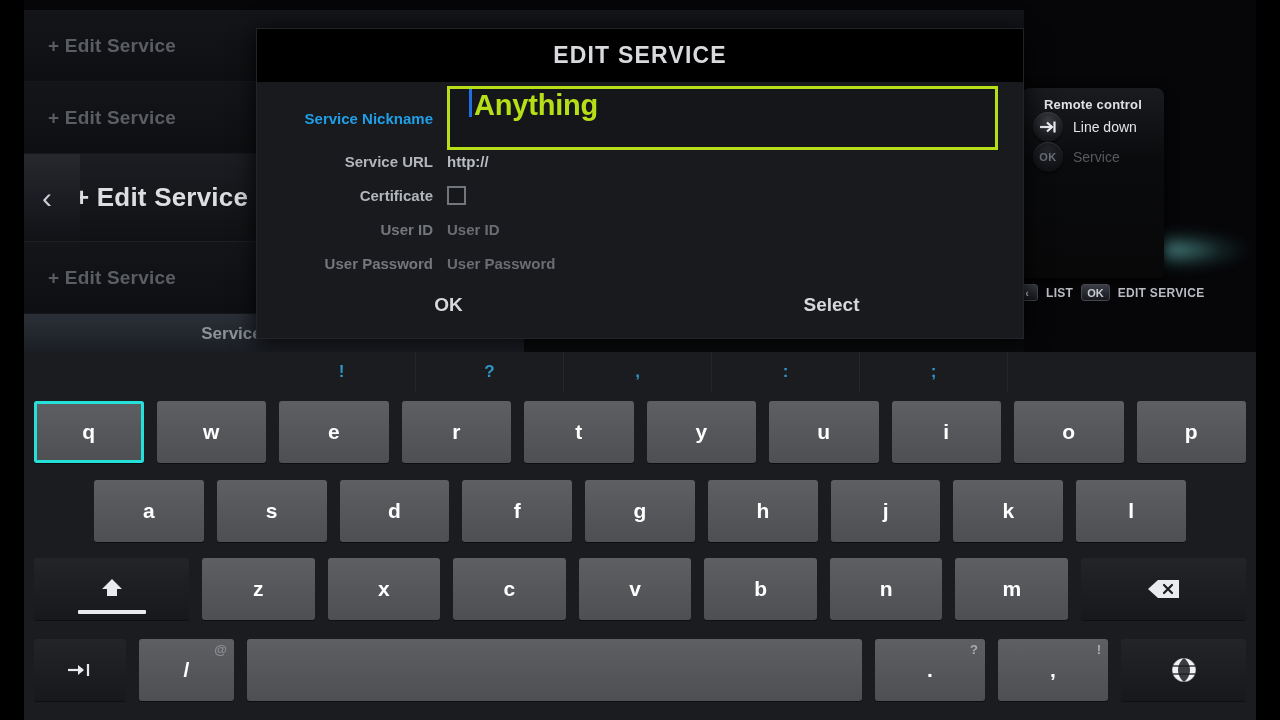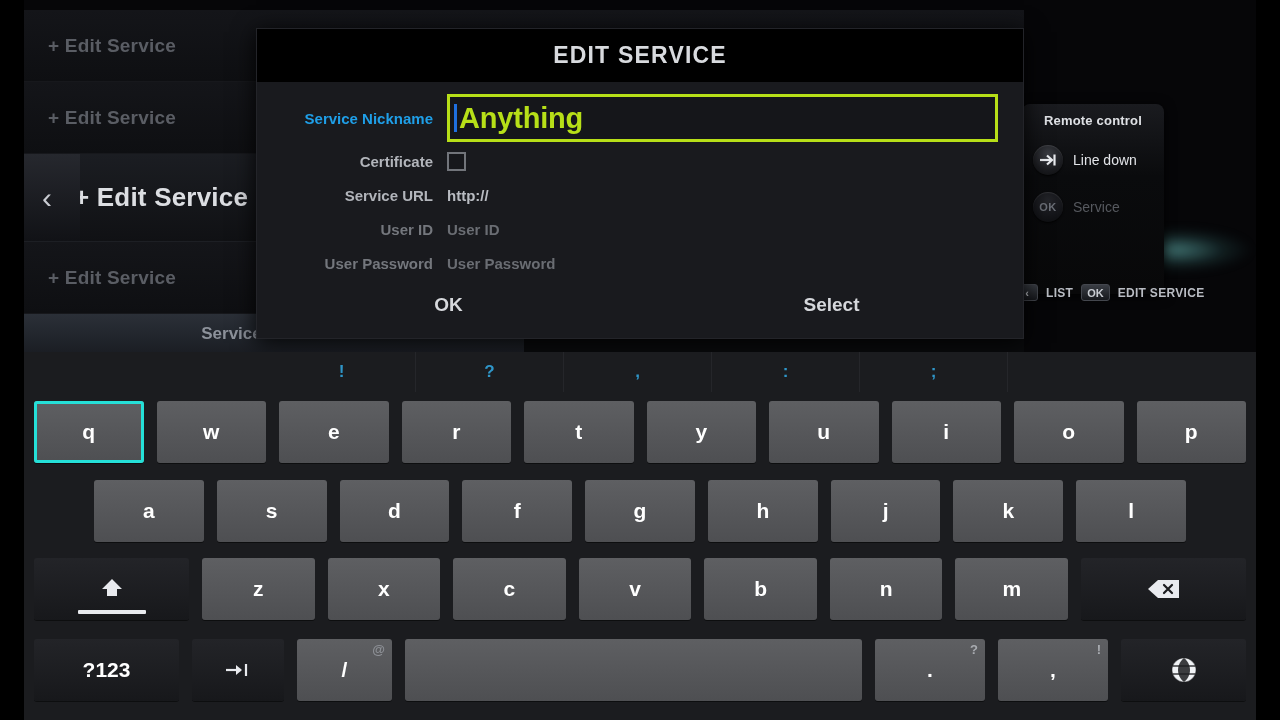--- a/index.html
+++ b/index.html
@@ -29,25 +29,25 @@
                   font-size:17px; font-weight:bold; color:#6e727a; }
   .bg-foot-cell.a { background:linear-gradient(180deg,#2b3038 0%,#1a1d23 100%); color:#8d929b; }
   .bg-foot-cell.b { background:#0a0b0d; }
 
   
   #teal-glow { position:absolute; right:28px; top:228px; width:150px; height:44px;
                background:radial-gradient(ellipse at center, rgba(110,200,196,.55) 0%, rgba(60,130,130,.18) 45%, rgba(0,0,0,0) 72%);
                filter:blur(5px); }
 
   
-  #remote { position:absolute; left:1022px; top:104px; width:142px; height:190px;
+  #remote { position:absolute; left:1022px; top:88px; width:142px; height:190px;
             background:linear-gradient(180deg,#1a1b1f 0%,#0a0b0d 38%,#080809 100%);
             border-radius:8px 8px 3px 3px; box-shadow:0 2px 12px rgba(0,0,0,.85); }
   #remote .rc-title { text-align:center; font-size:13px; font-weight:bold; color:#dfe1e5; padding-top:9px; letter-spacing:.2px; }
-  .rc-item { display:flex; align-items:center; gap:10px; padding-left:11px; margin-top:17px; }
+  .rc-item { display:flex; align-items:center; gap:10px; padding-left:11px; }
   .rc-btn { width:30px; height:30px; border-radius:50%;
             background:radial-gradient(circle at 50% 30%, #3a3c42 0%, #1b1c20 60%, #0d0e10 100%);
             box-shadow:inset 0 1px 1px rgba(255,255,255,.10), 0 1px 2px rgba(0,0,0,.8);
             display:flex; align-items:center; justify-content:center; flex:0 0 auto; }
   .rc-btn.dim { background:radial-gradient(circle at 50% 30%, #232429 0%, #141519 60%, #0b0c0e 100%); }
   .rc-btn .ok-txt { font-size:11px; font-weight:bold; color:#6b6f77; letter-spacing:.5px; }
   .rc-label { font-size:14px; color:#e2e4e8; font-weight:normal; }
   .rc-label.dim { color:#56595f; }
 
   
@@ -65,22 +65,22 @@
 
   .frm { position:relative; padding-top:10px; }
   .frm-row { display:flex; align-items:center; height:34px; }
   .frm-label { width:190px; text-align:right; padding-right:14px; font-size:15px; font-weight:bold; color:#b2b5bb; flex:0 0 auto; }
   .frm-label.active { color:#1f9fe8; }
   .frm-label.dim { color:#74777d; }
   .frm-value { font-size:15px; font-weight:bold; color:#b9bcc2; }
   .frm-value.ph { color:#6a6d73; }
 
   #nickname-row { height:52px; }
-  #nickname-field { position:relative; flex:1; height:48px; margin-right:25px;
-                    border:3px solid #b7df18; background:#15161a; display:flex; align-items:center; padding-left:4px; }
+  #nickname-field { position:relative; flex:1; height:64px; margin-right:25px;
+                    border:3px solid #b7df18; background:#15161a; display:flex; padding-left:19px; }
   #nickname-caret { width:3px; height:28px; background:#1f6fe0; margin-right:2px; flex:0 0 auto; }
   #nickname-text { font-size:29px; font-weight:bold; color:#b7df18; letter-spacing:-.2px; }
 
   .chk { width:19px; height:19px; border:2px solid #72757b; background:#17181c; }
 
   #dlg-buttons { position:absolute; left:0; right:0; bottom:22px; display:flex; }
   .dlg-btn { flex:1; text-align:center; font-size:19px; font-weight:bold; color:#d6d8dc; }
 
   
   #keyboard { position:absolute; left:0; top:352px; width:1280px; height:368px; background:#000; }
@@ -196,27 +196,27 @@
 
       <div class="frm-row" id="nickname-row">
         <span class="frm-label active">Service Nickname</span>
         <div id="nickname-field">
           <div id="nickname-caret"></div>
           <span id="nickname-text">Anything</span>
         </div>
       </div>
 
       <div class="frm-row">
+        <span class="frm-label">Service URL</span>
+        <span class="frm-value">http://</span>
+      </div>
+
+      <div class="frm-row">
         <span class="frm-label">Certificate</span>
         <span class="chk"></span>
-      </div>
-
-      <div class="frm-row">
-        <span class="frm-label">Service URL</span>
-        <span class="frm-value">http://</span>
       </div>
 
       <div class="frm-row">
         <span class="frm-label dim">User ID</span>
         <span class="frm-value ph">User ID</span>
       </div>
 
       <div class="frm-row">
         <span class="frm-label dim">User Password</span>
         <span class="frm-value ph">User Password</span>
@@ -295,21 +295,20 @@
           <span>
             <svg width="36" height="24" viewBox="0 0 36 24">
               <path d="M12 3 H33 V21 H12 L2 12 Z" fill="#e9ebef"></path>
               <path d="M18 8 L26 16 M26 8 L18 16" stroke="#1b1c1f" stroke-width="2.2" stroke-linecap="round"></path>
             </svg>
           </span>
         </div>
       </div>
 
       <div class="kb-row" id="row4">
-        <div class="key dark k-123">?123</div>
         <div class="key dark k-tab">
           <span>
             <svg width="28" height="16" viewBox="0 0 28 16">
               <path d="M2 8 H17" stroke="#e8eaee" stroke-width="2.2" fill="none"></path>
               <path d="M12 3 L18 8 L12 13 Z" fill="#e8eaee"></path>
               <path d="M22 2 V14" stroke="#e8eaee" stroke-width="2.2"></path>
             </svg>
           </span>
         </div>
         <div class="key k-slash">

